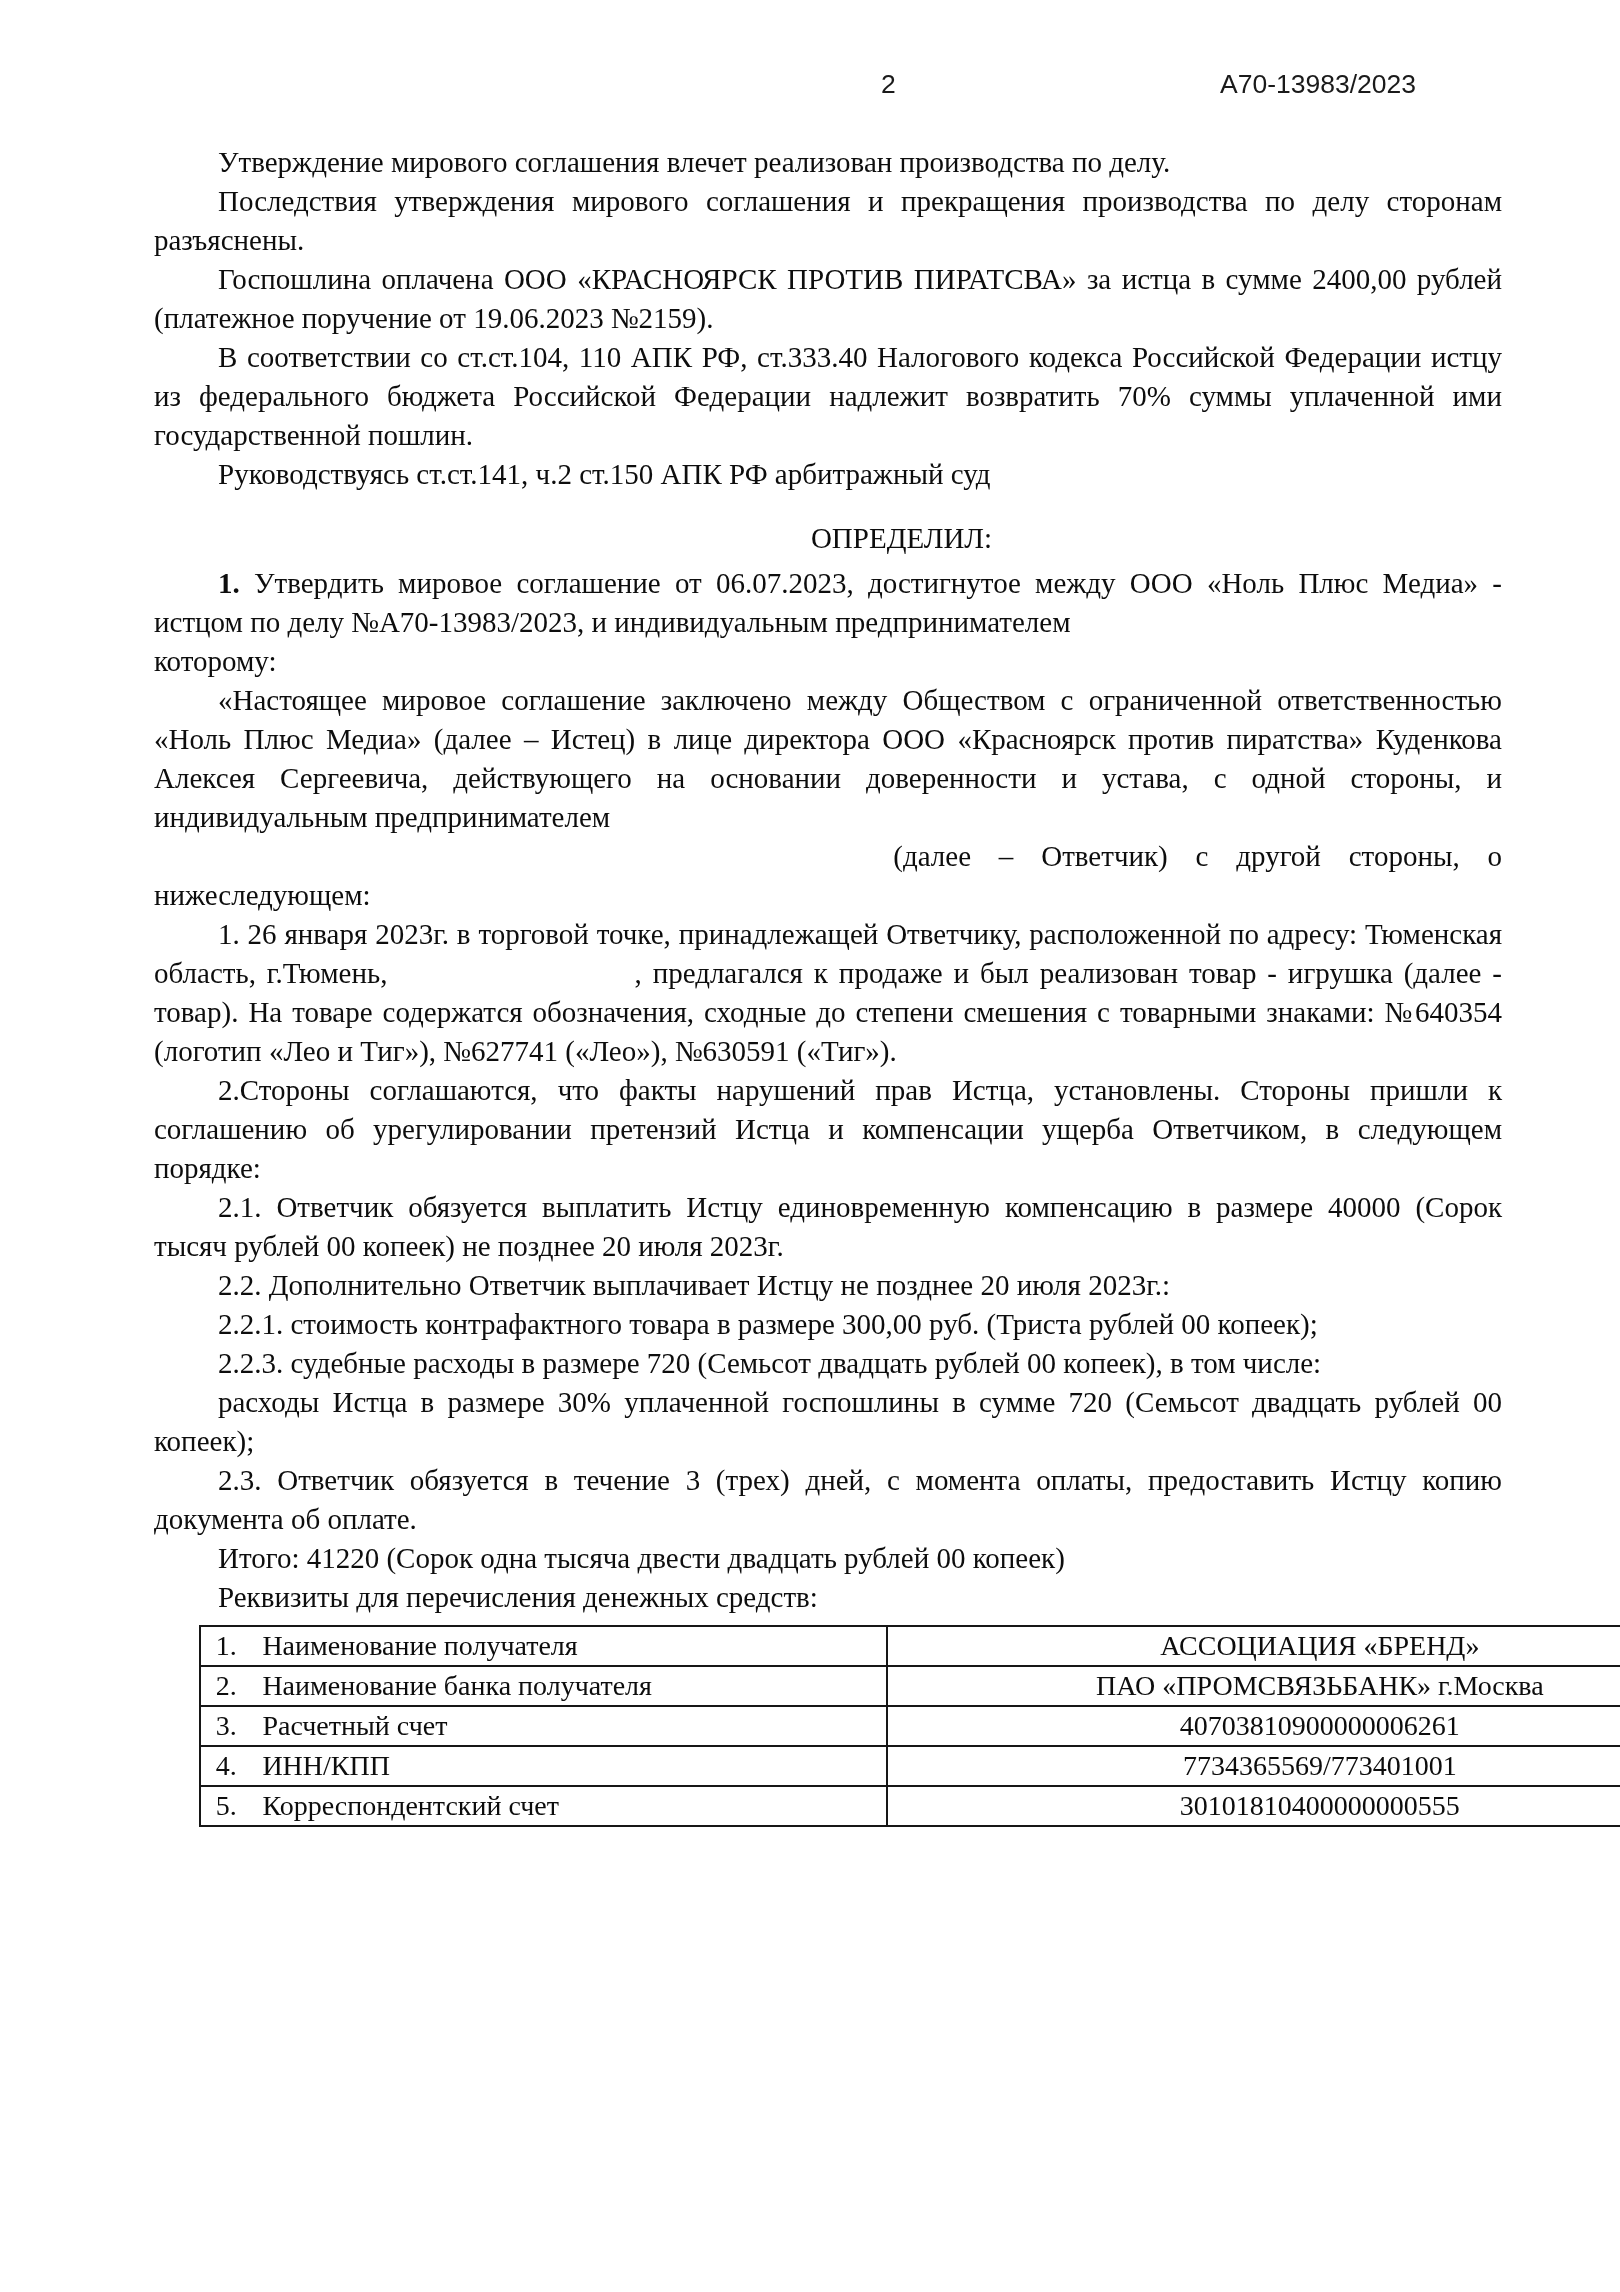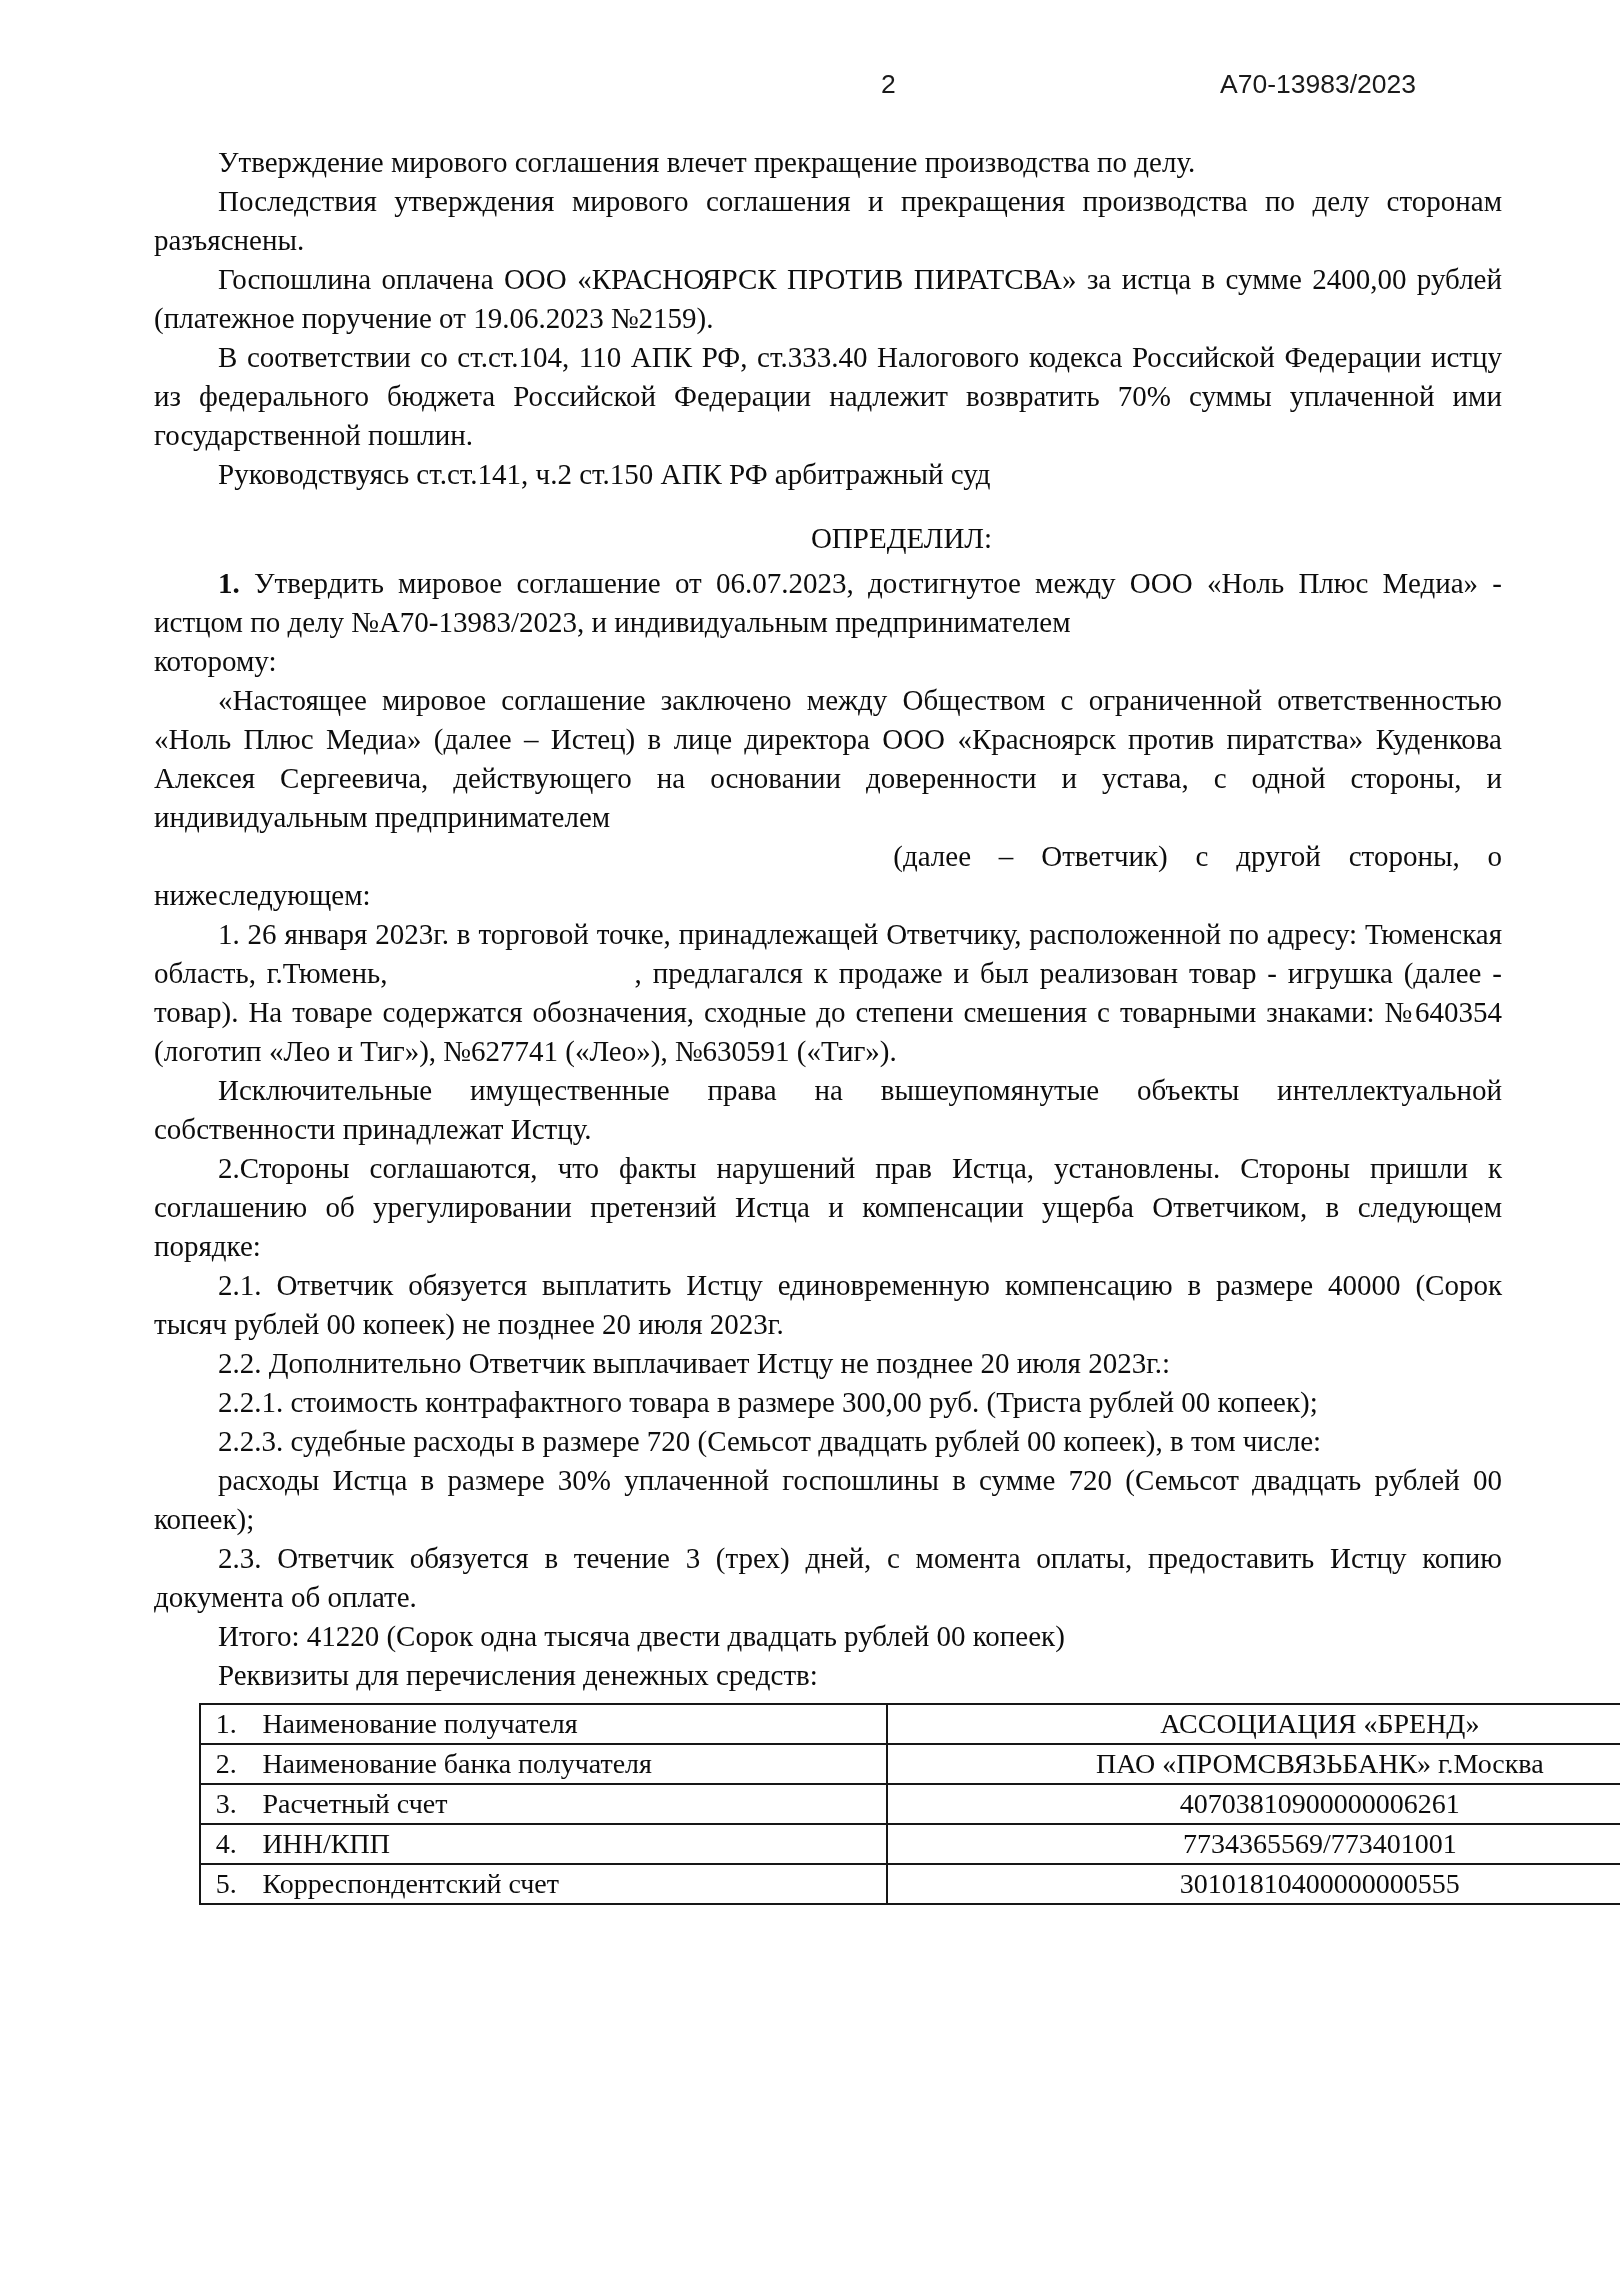--- a/index.html
+++ b/index.html
@@ -69,38 +69,37 @@
 <body>
 
 <div class="page">
 
   <div class="header">
     <span class="page-num">2</span>
     <span class="case-num">А70-13983/2023</span>
   </div>
 
   <div class="body">
-    <p>Утверждение мирового соглашения влечет прекращение производства по делу.</p>
+    <p>Утверждение мирового соглашения влечет реализован производства по делу.</p>
     <p>Последствия утверждения мирового соглашения и прекращения производства по делу сторонам разъяснены.</p>
     <p>Госпошлина оплачена ООО «КРАСНОЯРСК ПРОТИВ ПИРАТСВА» за истца в сумме 2400,00 рублей (платежное поручение от 19.06.2023 №2159).</p>
     <p>В соответствии со ст.ст.104, 110 АПК РФ, ст.333.40 Налогового кодекса Российской Федерации истцу из федерального бюджета Российской Федерации надлежит возвратить 70% суммы уплаченной ими государственной пошлин.</p>
     <p>Руководствуясь ст.ст.141, ч.2 ст.150 АПК РФ арбитражный суд</p>
 
     <p class="heading">ОПРЕДЕЛИЛ:</p>
 
     <p><b>1.</b> <span>Утвердить мировое соглашение от 06.07.2023, достигнутое между ООО «Ноль Плюс Медиа» - истцом по делу №А70-13983/2023, и индивидуальным предпринимателем</span></p>
     <p class="no-indent">которому:</p>
 
     <p>«Настоящее мировое соглашение заключено между Обществом с ограниченной ответственностью «Ноль Плюс Медиа» (далее – Истец) в лице директора ООО «Красноярск против пиратства» Куденкова Алексея Сергеевича, действующего на основании доверенности и устава, с одной стороны, и индивидуальным предпринимателем</p>
     <p class="right-line right-line2">(далее – Ответчик) с другой стороны, о</p>
     <p class="no-indent">нижеследующем:</p>
 
     <p><span>1. 26 января 2023г. в торговой точке, принадлежащей Ответчику, расположенной по адресу: Тюменская область, г.Тюмень,</span><span class="gap"></span><span>, предлагался к продаже и был реализован товар - игрушка (далее - товар). На товаре содержатся обозначения, сходные до степени смешения с товарными знаками: №640354 (логотип «Лео и Тиг»), №627741 («Лео»), №630591 («Тиг»).</span></p>
 
-    <p>Исключительные имущественные права на вышеупомянутые объекты интеллектуальной собственности принадлежат Истцу.</p>
     <p>2.Стороны соглашаются, что факты нарушений прав Истца, установлены. Стороны пришли к соглашению об урегулировании претензий Истца и компенсации ущерба Ответчиком, в следующем порядке:</p>
     <p>2.1. Ответчик обязуется выплатить Истцу единовременную компенсацию в размере 40000 (Сорок тысяч рублей 00 копеек) не позднее 20 июля 2023г.</p>
     <p>2.2. Дополнительно Ответчик выплачивает Истцу не позднее 20 июля 2023г.:</p>
     <p>2.2.1. стоимость контрафактного товара в размере 300,00 руб. (Триста рублей 00 копеек);</p>
     <p>2.2.3. судебные расходы в размере 720 (Семьсот двадцать рублей 00 копеек), в том числе:</p>
     <p>расходы Истца в размере 30% уплаченной госпошлины в сумме 720 (Семьсот двадцать рублей 00 копеек);</p>
     <p>2.3. Ответчик обязуется в течение 3 (трех) дней, с момента оплаты, предоставить Истцу копию документа об оплате.</p>
     <p>Итого: 41220 (Сорок одна тысяча двести двадцать рублей 00 копеек)</p>
     <p>Реквизиты для перечисления денежных средств:</p>
 

